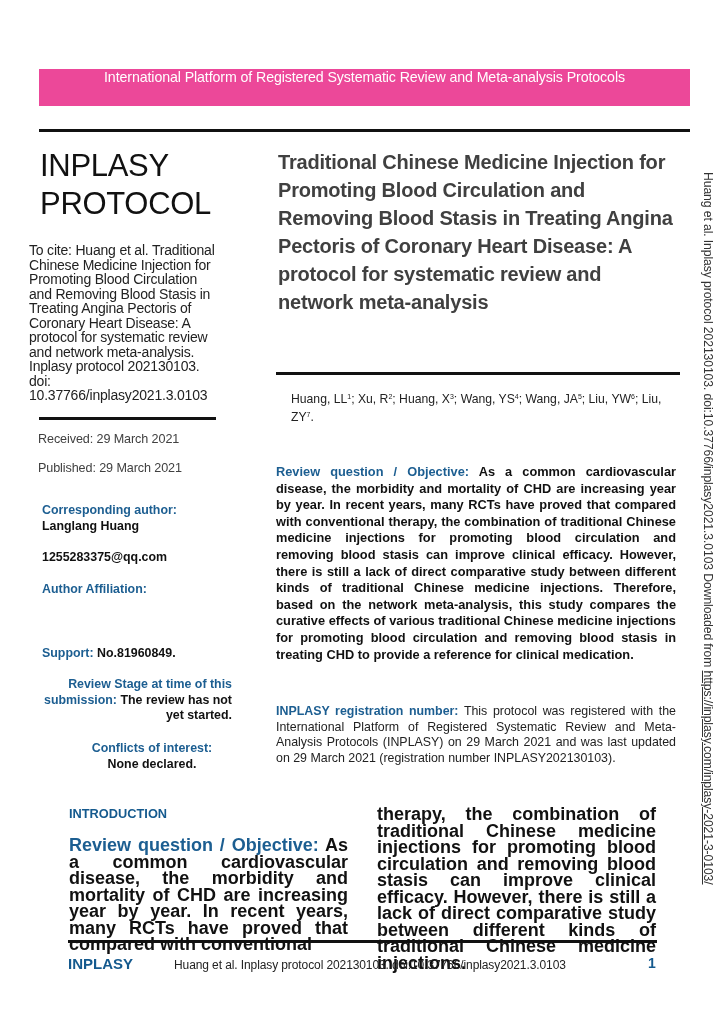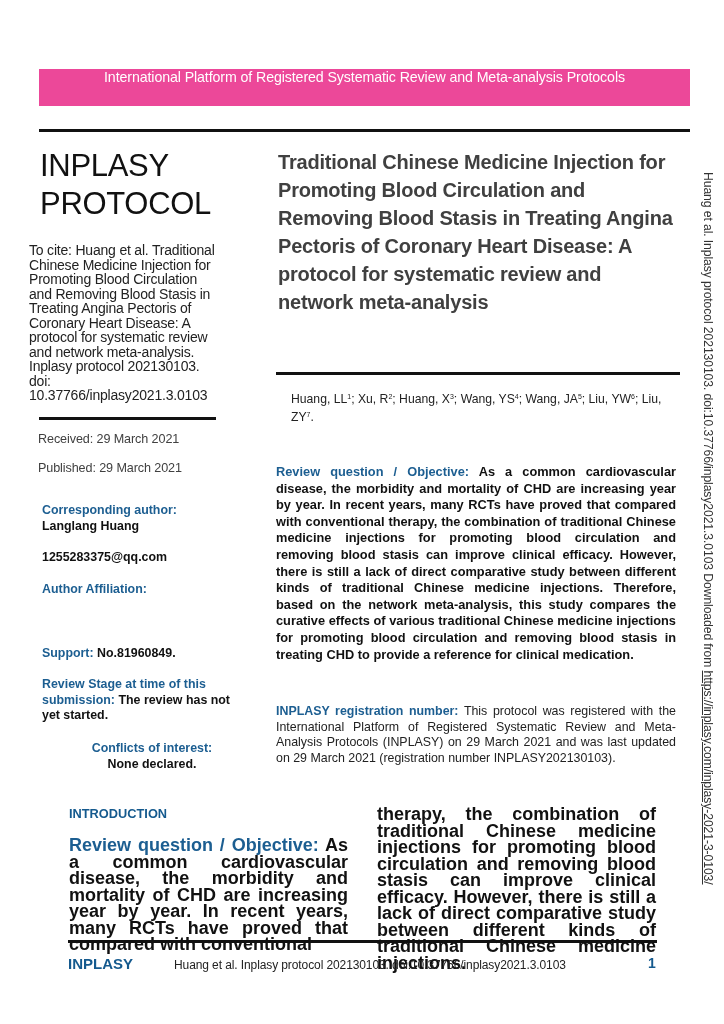--- a/index.html
+++ b/index.html
@@ -84,21 +84,21 @@
   <div class="lbl">Corresponding author:</div>
   <div>Langlang Huang</div>
 </div>
 <div class="abs side-block" style="top:550px;">1255283375@qq.com</div>
 <div class="abs side-block" style="top:582px;">
   <div class="lbl">Author Affiliation:</div>
 </div>
 <div class="abs side-block" style="top:646px;">
   <span class="lbl">Support:</span><span> No.81960849.</span>
 </div>
-<div class="abs side-block" style="top:677px; width:190px;">
+<div class="abs side-block" style="top:677px; width:190px;text-align:right;">
   <span class="lbl">Review Stage at time of this submission:</span><span> The review has not yet started.</span>
 </div>
 <div class="abs side-block" style="top:741px;text-align:center;">
   <div class="lbl">Conflicts of interest:</div>
   <div>None declared.</div>
 </div>
 
 <div class="abs title">Traditional Chinese Medicine Injection for Promoting Blood Circulation and Removing Blood Stasis in Treating Angina Pectoris of Coronary Heart Disease: A protocol for systematic review and network meta-analysis</div>
 <div class="abs rule" style="left:276px; top:372px; width:404px;"></div>
 <div class="abs authors">

